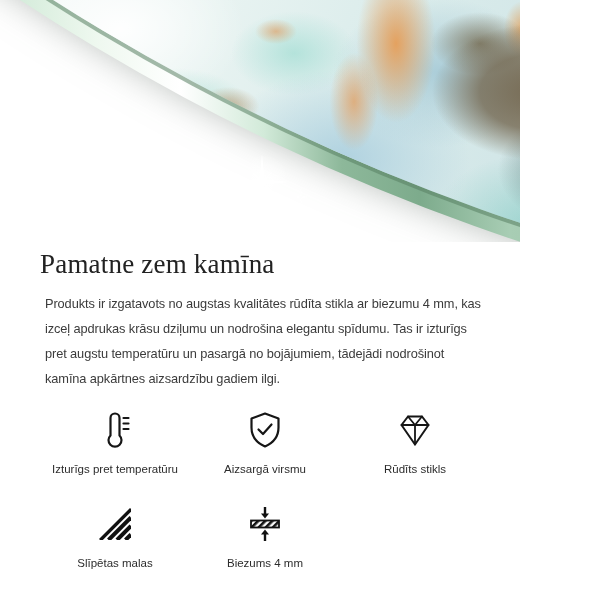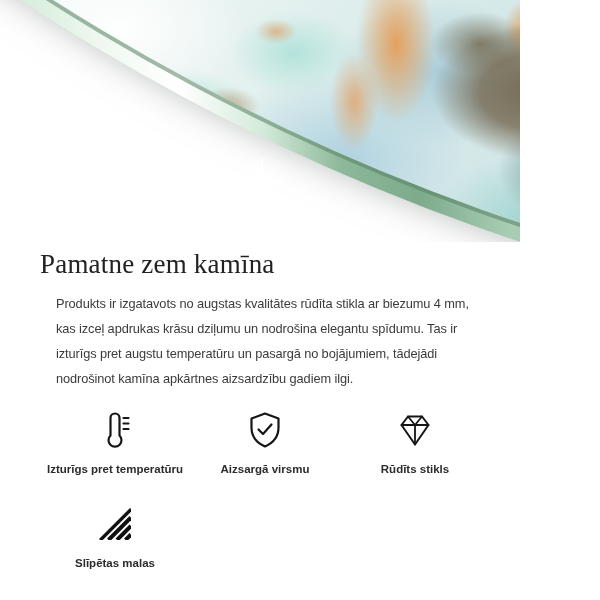--- a/index.html
+++ b/index.html
@@ -36,28 +36,28 @@
           radial-gradient(130px 90px at 88% 92%, rgba(120,200,190,.55), rgba(120,200,190,0) 75%),
           radial-gradient(160px 110px at 20% 12%, rgba(255,255,255,.95), rgba(255,255,255,0) 78%),
           linear-gradient(112deg,#f7fbfa 0%,#eaf4f2 28%,#dcedec 55%,#d3e7e8 80%,#cfe3e6 100%);}
   .sparkle{position:absolute;left:232px;top:152px;width:60px;height:60px;}
   .sparkle-sm{position:absolute;left:290px;top:186px;width:22px;height:22px;opacity:.8;}
 
   
   .content{padding:0 30px 0 40px;}
   .title{margin:6px 0 0;font-family:"Liberation Serif",serif;font-weight:400;
          font-size:27px;line-height:33px;color:#222;letter-spacing:.2px;}
-  .desc{margin:10px 16px 0;font-size:12.8px;line-height:25px;color:#3b3b3b;
+  .desc{margin:10px 5px 0;font-size:12.8px;line-height:25px;color:#3b3b3b;
         max-width:562px;letter-spacing:-.1px;}
 
   
   .features{display:grid;grid-template-columns:repeat(3,1fr);row-gap:28px;margin-top:18px;}
   .feature{display:flex;flex-direction:column;align-items:center;gap:12px;}
   .icon-box{height:42px;display:flex;align-items:center;justify-content:center;}
-  .feature-label{font-size:11.5px;color:#2c2c2c;text-align:right;white-space:nowrap;font-weight:bold;}
+  .feature-label{font-size:11.5px;color:#2c2c2c;text-align:right;white-space:nowrap;}
   svg .stroke{fill:none;stroke:#161616;stroke-width:2.2;stroke-linecap:round;stroke-linejoin:round;}
   svg text{font-family:"Liberation Sans",sans-serif;font-weight:bold;fill:#111;}
 </style>
 </head>
 <body>
 
 <div class="page">
 
   <div class="hero">
     <div class="glass-shadow"></div>
@@ -133,16 +133,33 @@
               <line x1="13.5" y1="36" x2="36" y2="13.5"></line>
               <line x1="22" y1="36" x2="36" y2="22"></line>
               <line x1="30.5" y1="36" x2="36" y2="30.5"></line>
               <line x1="39" y1="36" x2="36" y2="39"></line>
             </g>
           </svg>
         </div>
         <div class="feature-label">Slīpētas malas</div>
       </div>
 
+      <div class="feature">
+        <div class="icon-box">
+          <svg width="40" height="40" viewBox="0 0 40 40">
+            <defs>
+              <pattern id="hatch" width="5" height="5" patternUnits="userSpaceOnUse" patternTransform="rotate(45)">
+                <rect width="2.6" height="5" fill="#111"></rect>
+              </pattern>
+            </defs>
+            <rect x="6" y="16.5" width="28" height="7" fill="url(#hatch)" stroke="#111" stroke-width="1.8"></rect>
+            <line x1="20" y1="3" x2="20" y2="10.5" stroke="#111" stroke-width="2.4"></line>
+            <path d="M16 9.5 L20 14.6 L24 9.5 Z" fill="#111"></path>
+            <line x1="20" y1="37" x2="20" y2="29.5" stroke="#111" stroke-width="2.4"></line>
+            <path d="M16 30.5 L20 25.4 L24 30.5 Z" fill="#111"></path>
+          </svg>
+        </div>
+        <div class="feature-label">Biezums 4 mm</div>
+      </div>
 
     </div>
   </div>
 </div>
 
 </body></html>

